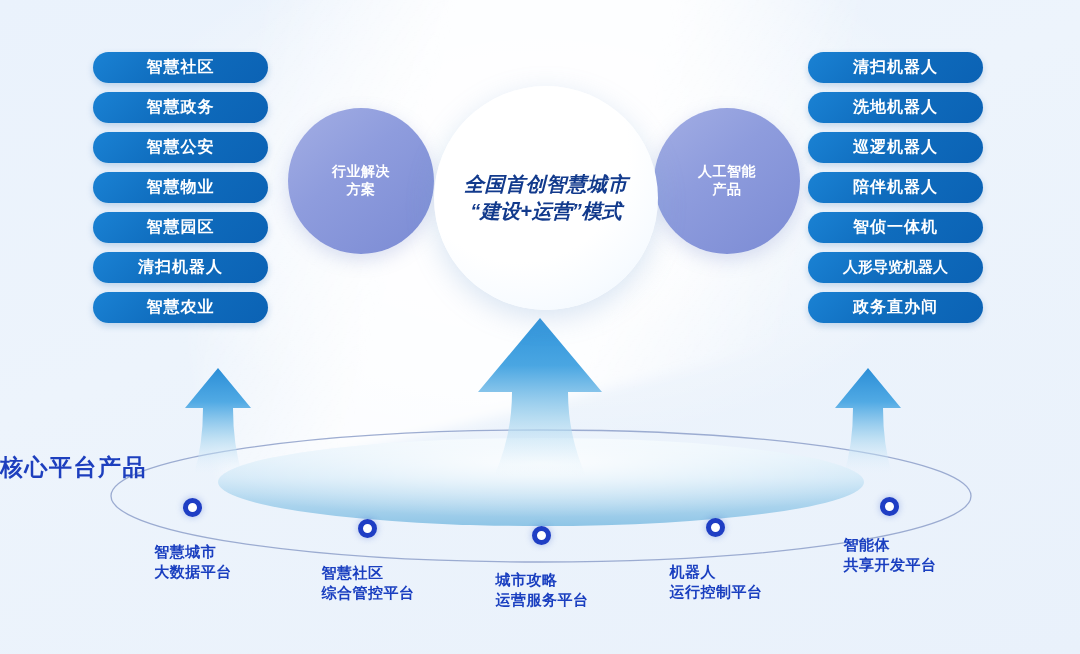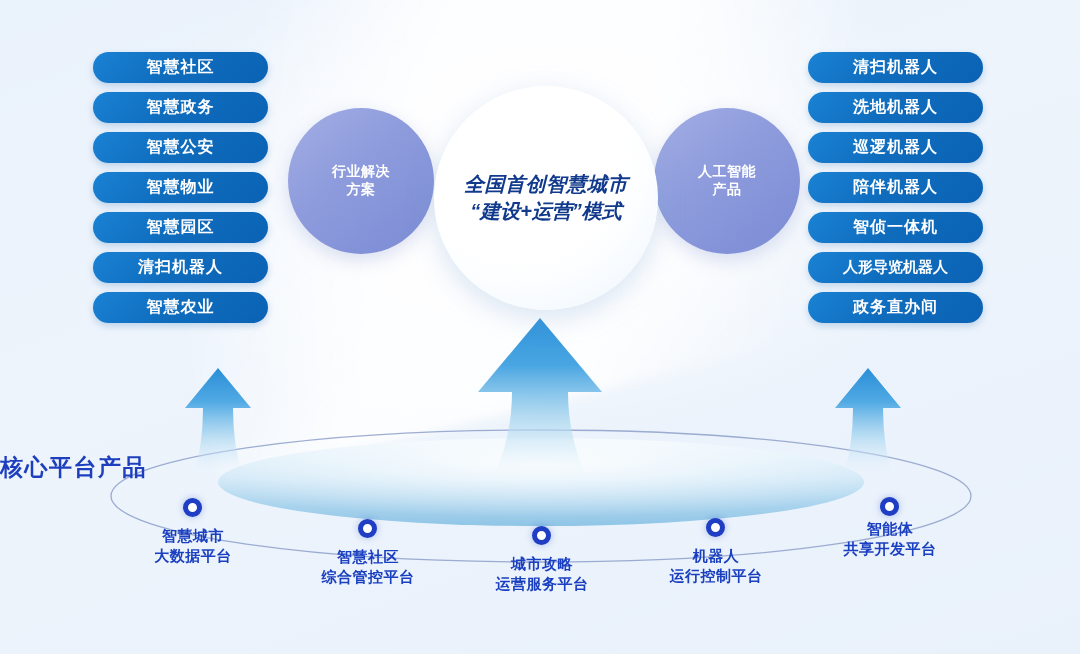--- a/index.html
+++ b/index.html
@@ -80,23 +80,23 @@
     color:#1d3fbe;font-size:23px;font-weight:bold;letter-spacing:1.5px;z-index:4;
   }
 
   
   .node{
     position:absolute;width:19px;height:19px;border-radius:50%;
     background:#ffffff;border:5px solid #1f3ec4;box-sizing:border-box;
     box-shadow:0 0 7px rgba(40,80,200,.35);z-index:7;
   }
   .node-label{
-    position:absolute;text-align:center;color:#1a3fc0;
+    position:absolute;text-align:left;color:#1a3fc0;
     font-size:15px;font-weight:bold;line-height:1.35;letter-spacing:.5px;
-    white-space:nowrap;z-index:7;transform:translateX(-50%);
+    white-space:nowrap;z-index:7;transform:translateX(-50%);margin-top:16px;
   }
 </style>
 </head>
 <body>
 
 <div id="stage">
 
   <div class="bg-band"></div>
   <div class="bg-glow"></div>
 

